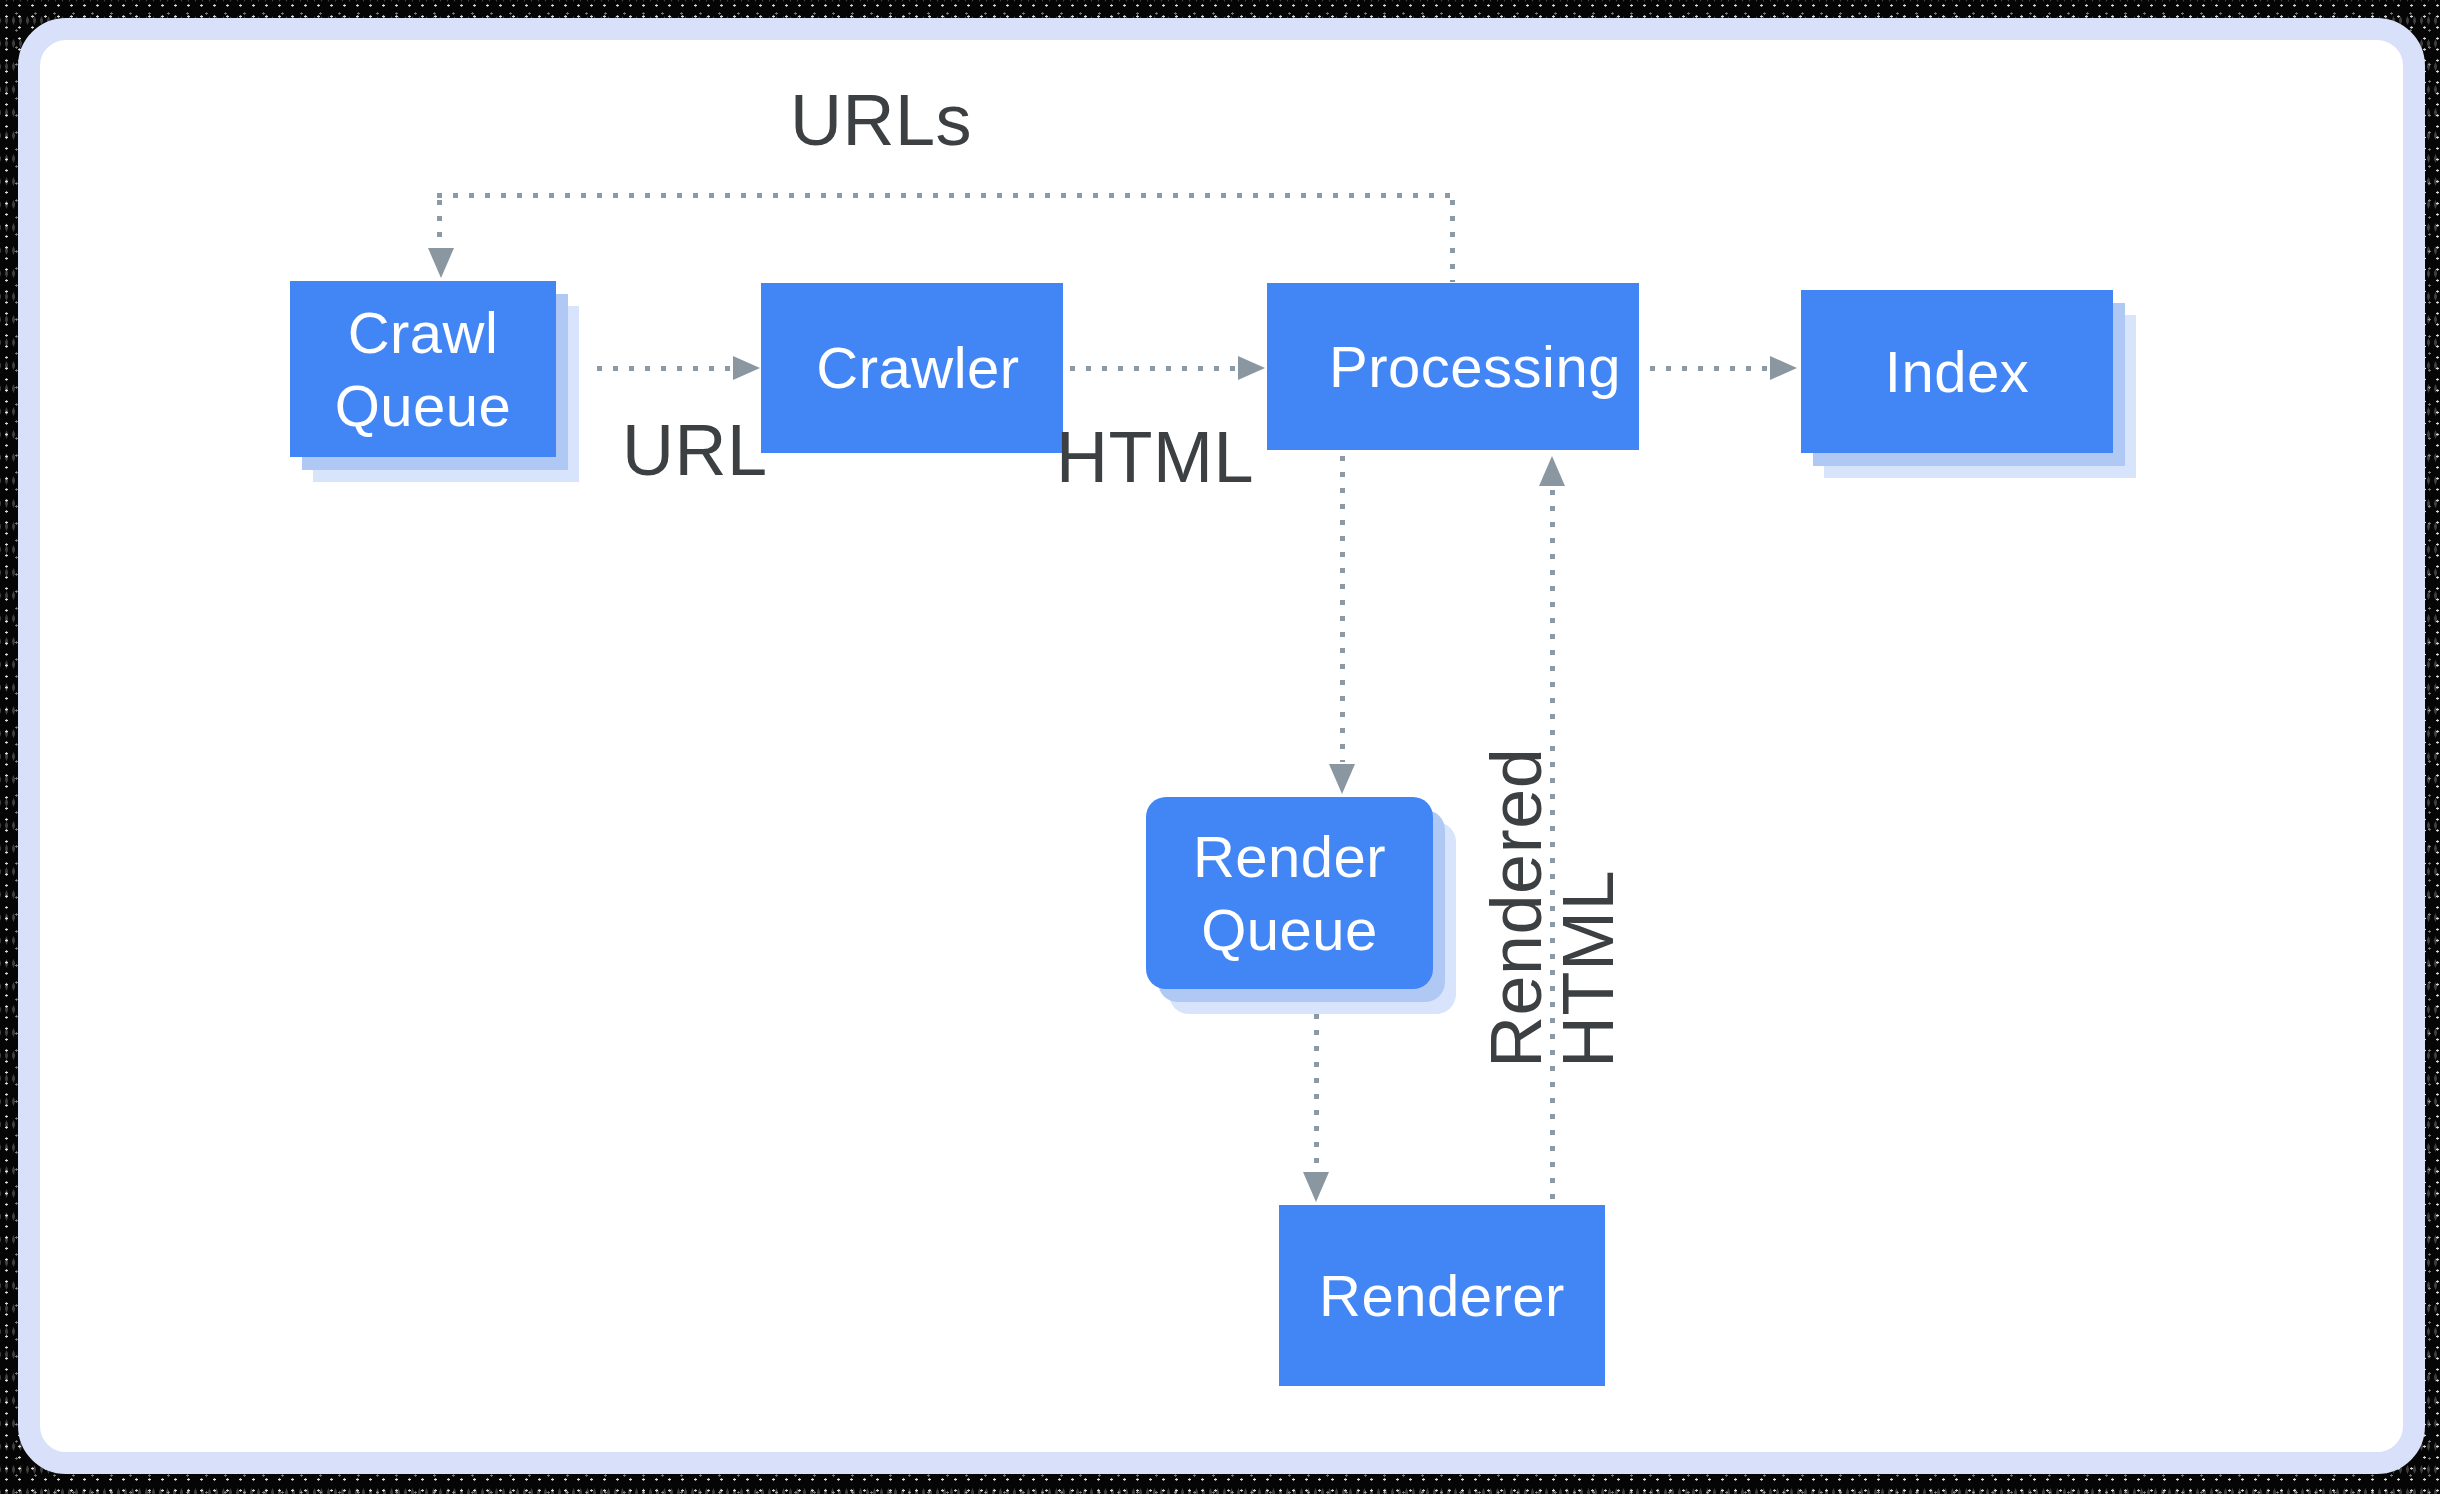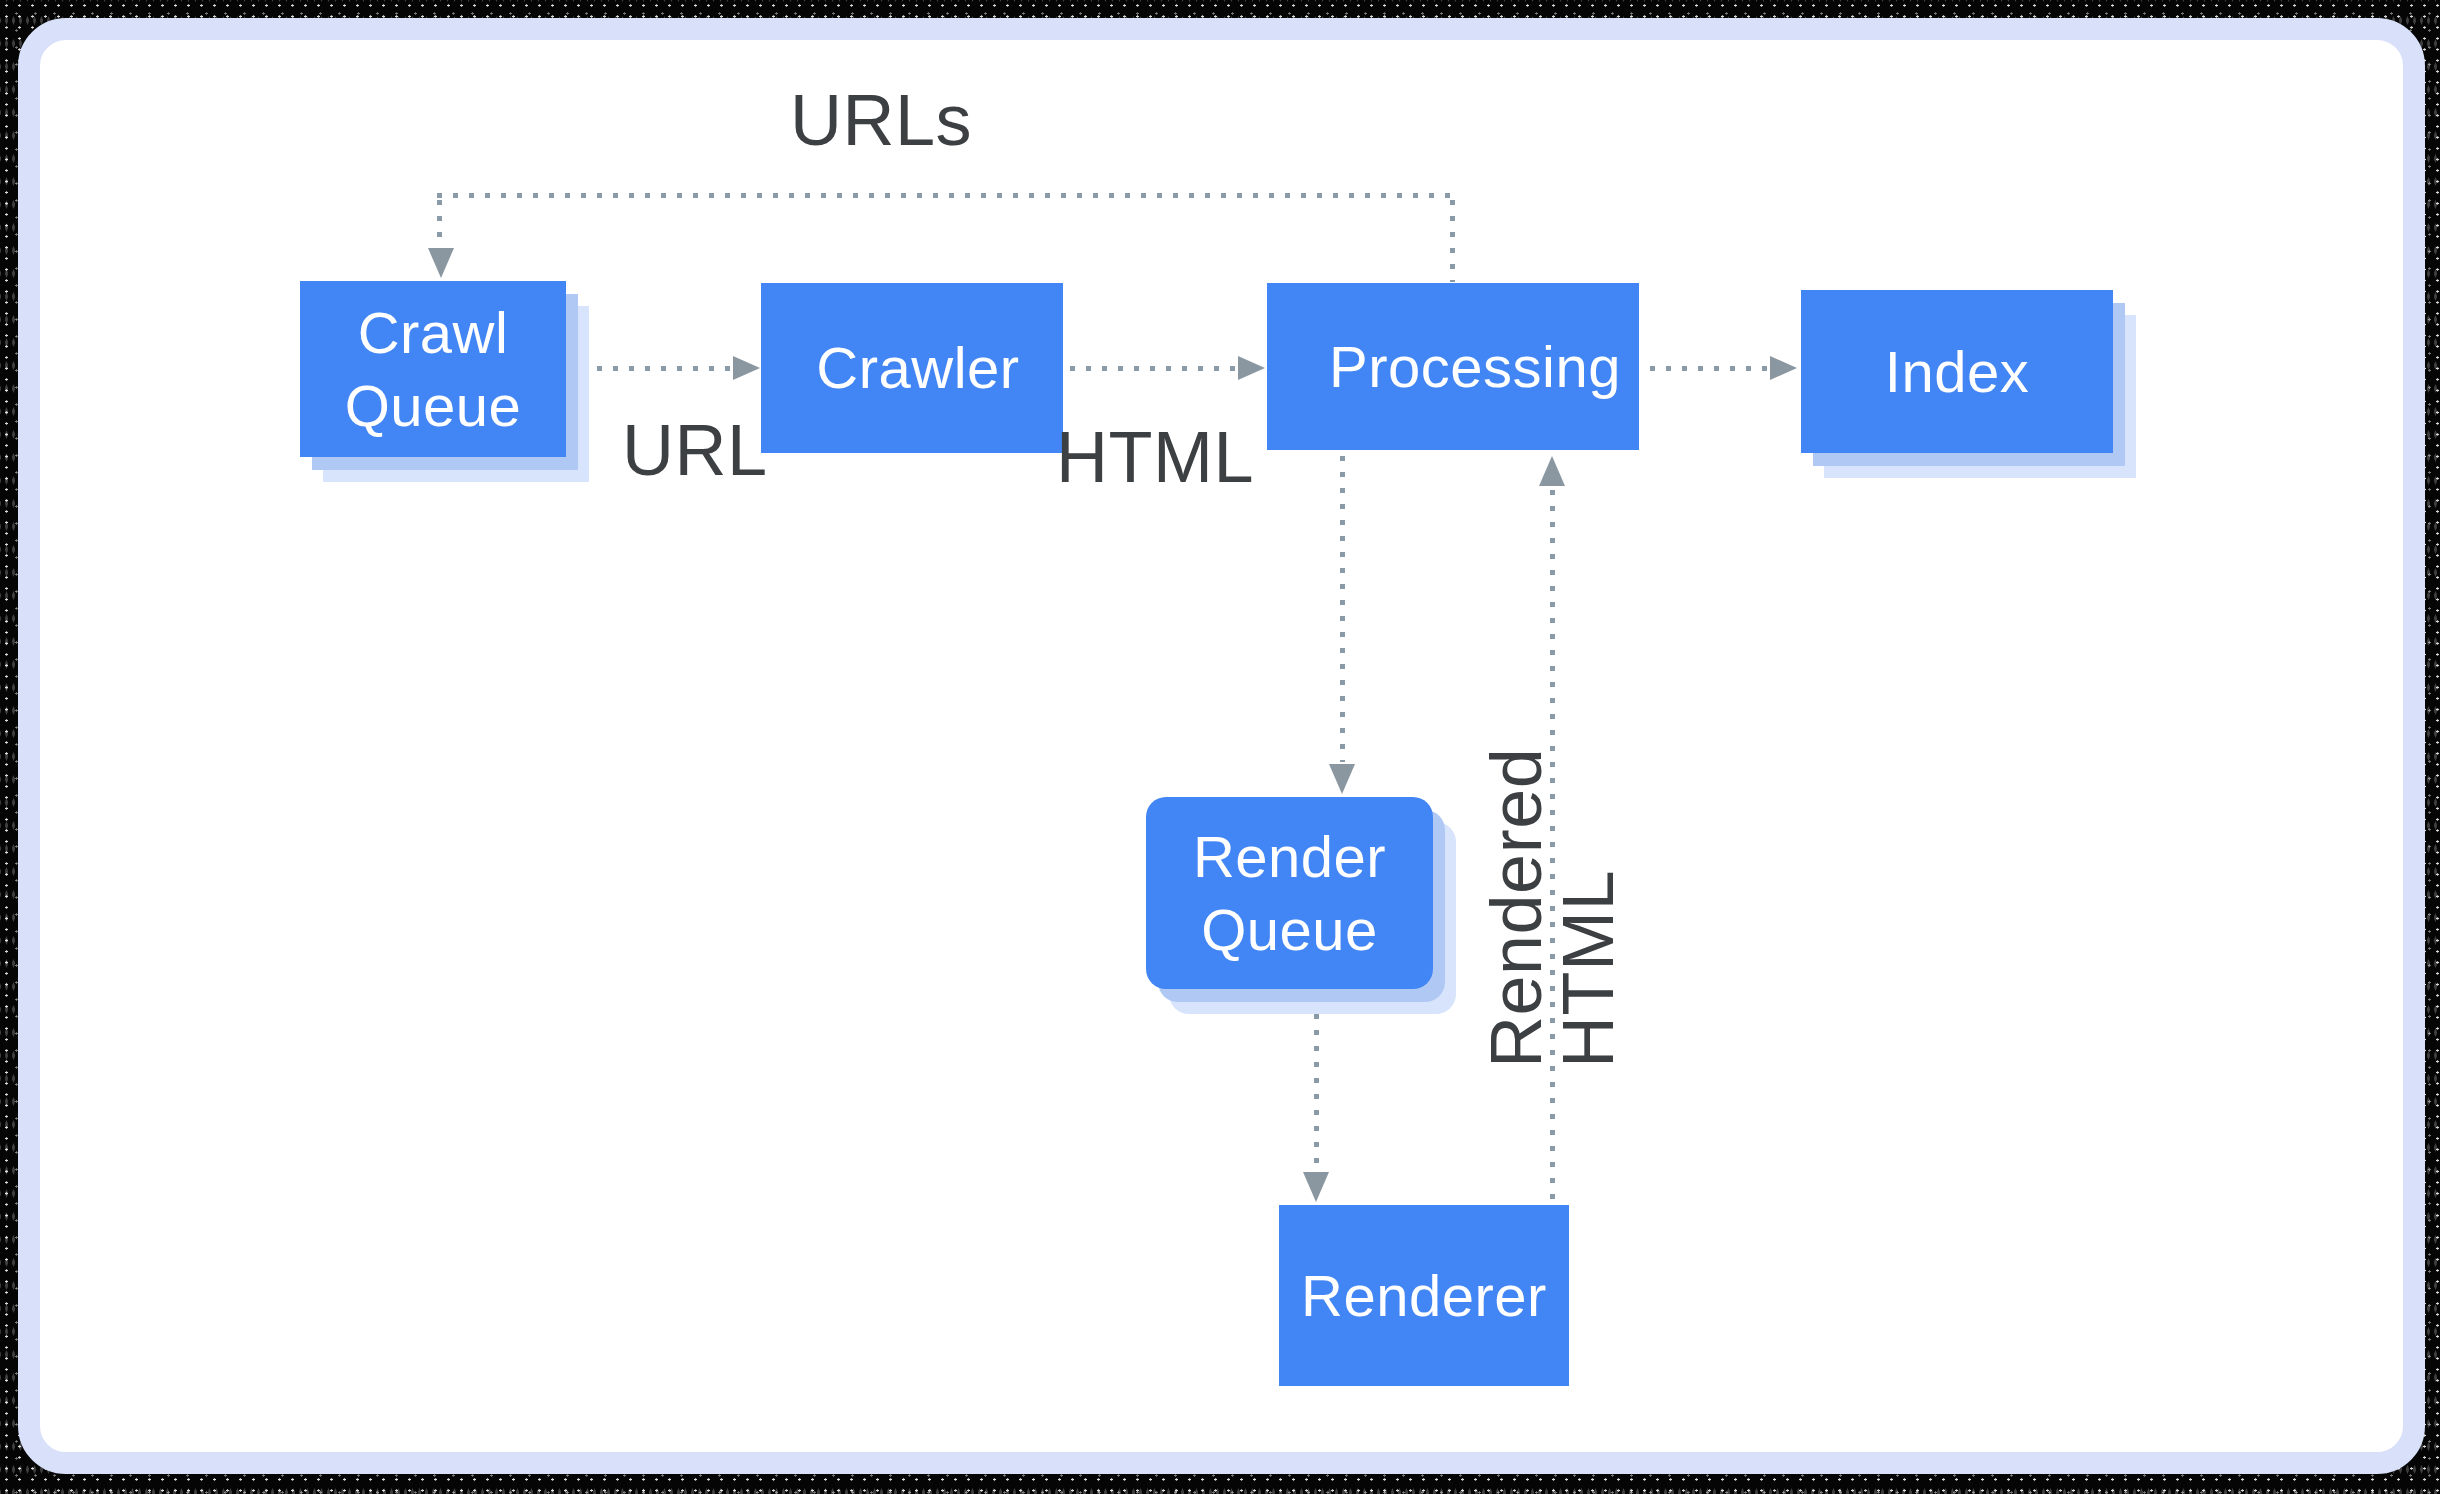--- a/index.html
+++ b/index.html
@@ -36,26 +36,26 @@
   .node{
     position:absolute;
     background:var(--node-fill);
     color:var(--node-text);
     display:flex;align-items:center;justify-content:center;
     font-size:58px;line-height:1.26;text-align:center;
     white-space:pre-line;
     letter-spacing:.5px;
   }
   .node.stacked{box-shadow:12px 13px 0 var(--shadow-inner),23px 25px 0 var(--shadow-outer);}
-  #node-crawl-queue{left:300px;top:281px;width:266px;height:176px;}
+  #node-crawl-queue{left:290px;top:281px;width:266px;height:176px;}
   #node-crawler{left:761px;top:283px;width:302px;height:170px;padding-left:12px;}
   #node-processing{left:1267px;top:283px;width:372px;height:167px;padding-left:44px;}
   #node-index{left:1801px;top:290px;width:312px;height:163px;}
   #node-render-queue{left:1146px;top:797px;width:287px;height:192px;border-radius:20px;}
-  #node-renderer{left:1279px;top:1205px;width:290px;height:181px;}
+  #node-renderer{left:1279px;top:1205px;width:326px;height:181px;}
 
   .dots-h{position:absolute;height:5px;
     background:repeating-linear-gradient(to right,var(--dot) 0 5px,transparent 5px 16px);}
   .dots-v{position:absolute;width:5px;
     background:repeating-linear-gradient(to bottom,var(--dot) 0 5px,transparent 5px 16px);}
   .ah{position:absolute;width:0;height:0;}
   .ah-right{border-top:12px solid transparent;border-bottom:12px solid transparent;border-left:27px solid var(--arrow);}
   .ah-down{border-left:13px solid transparent;border-right:13px solid transparent;border-top:30px solid var(--arrow);}
   .ah-up{border-left:13px solid transparent;border-right:13px solid transparent;border-bottom:30px solid var(--arrow);}
 

